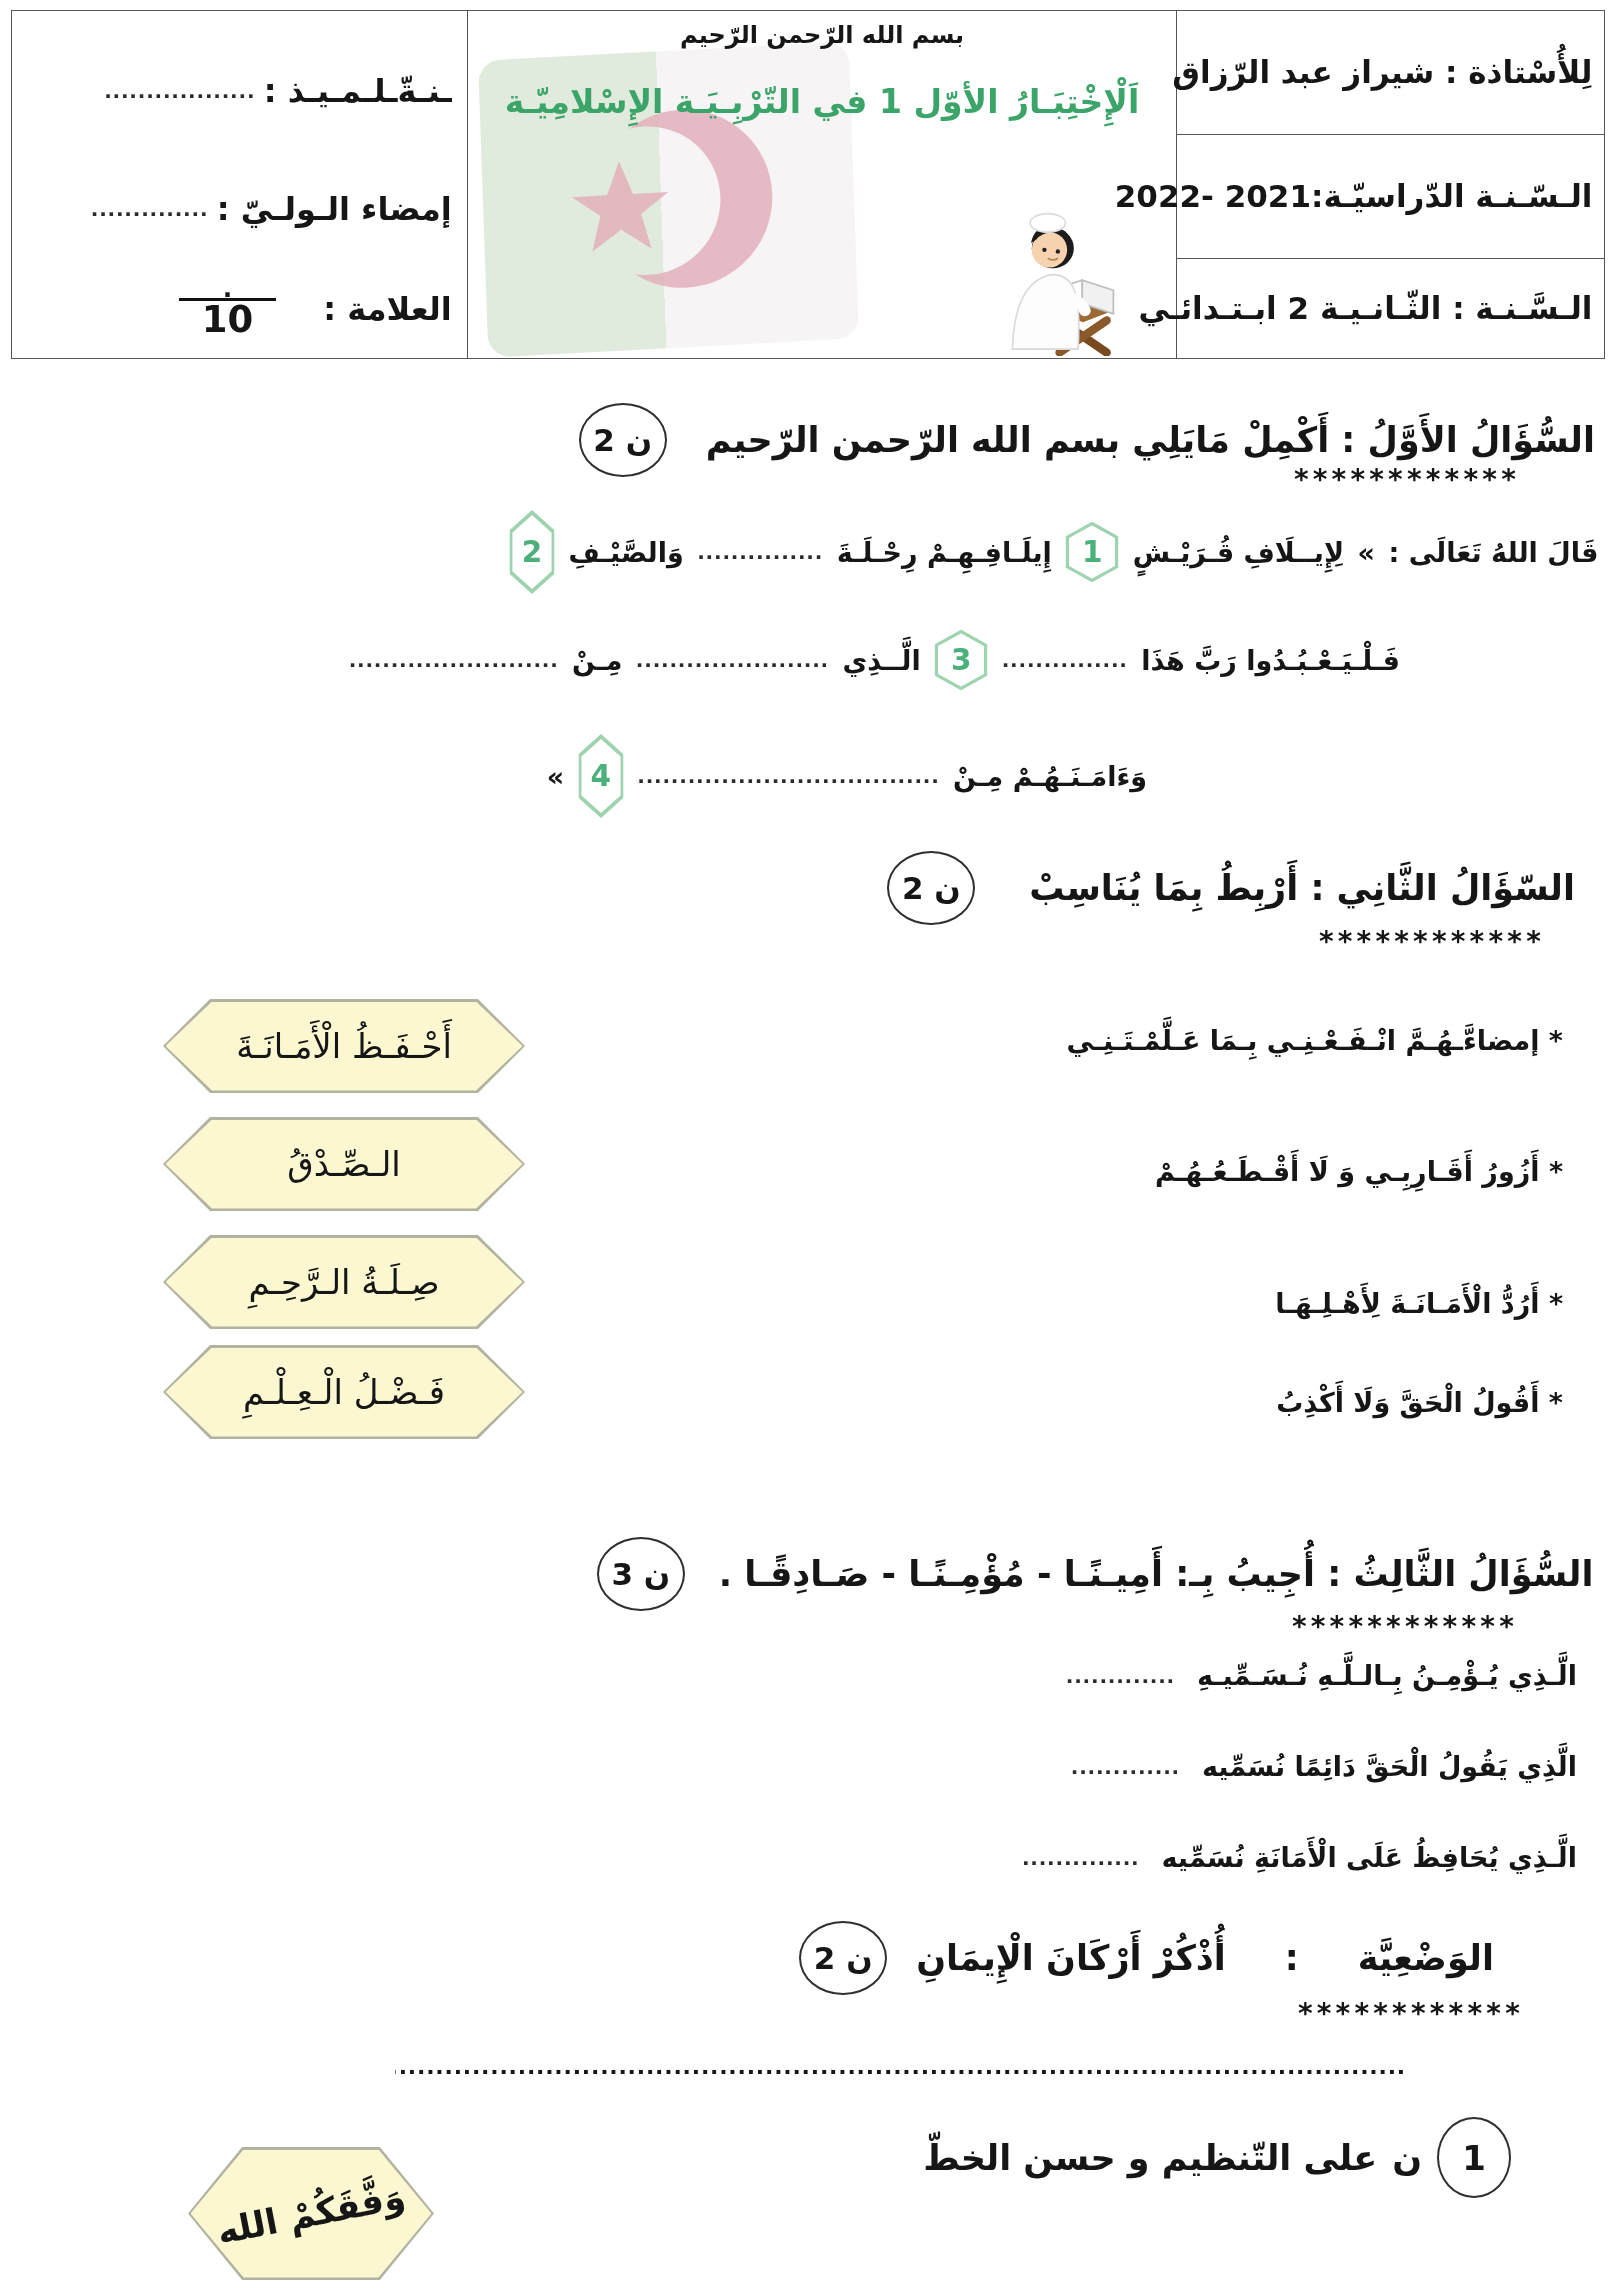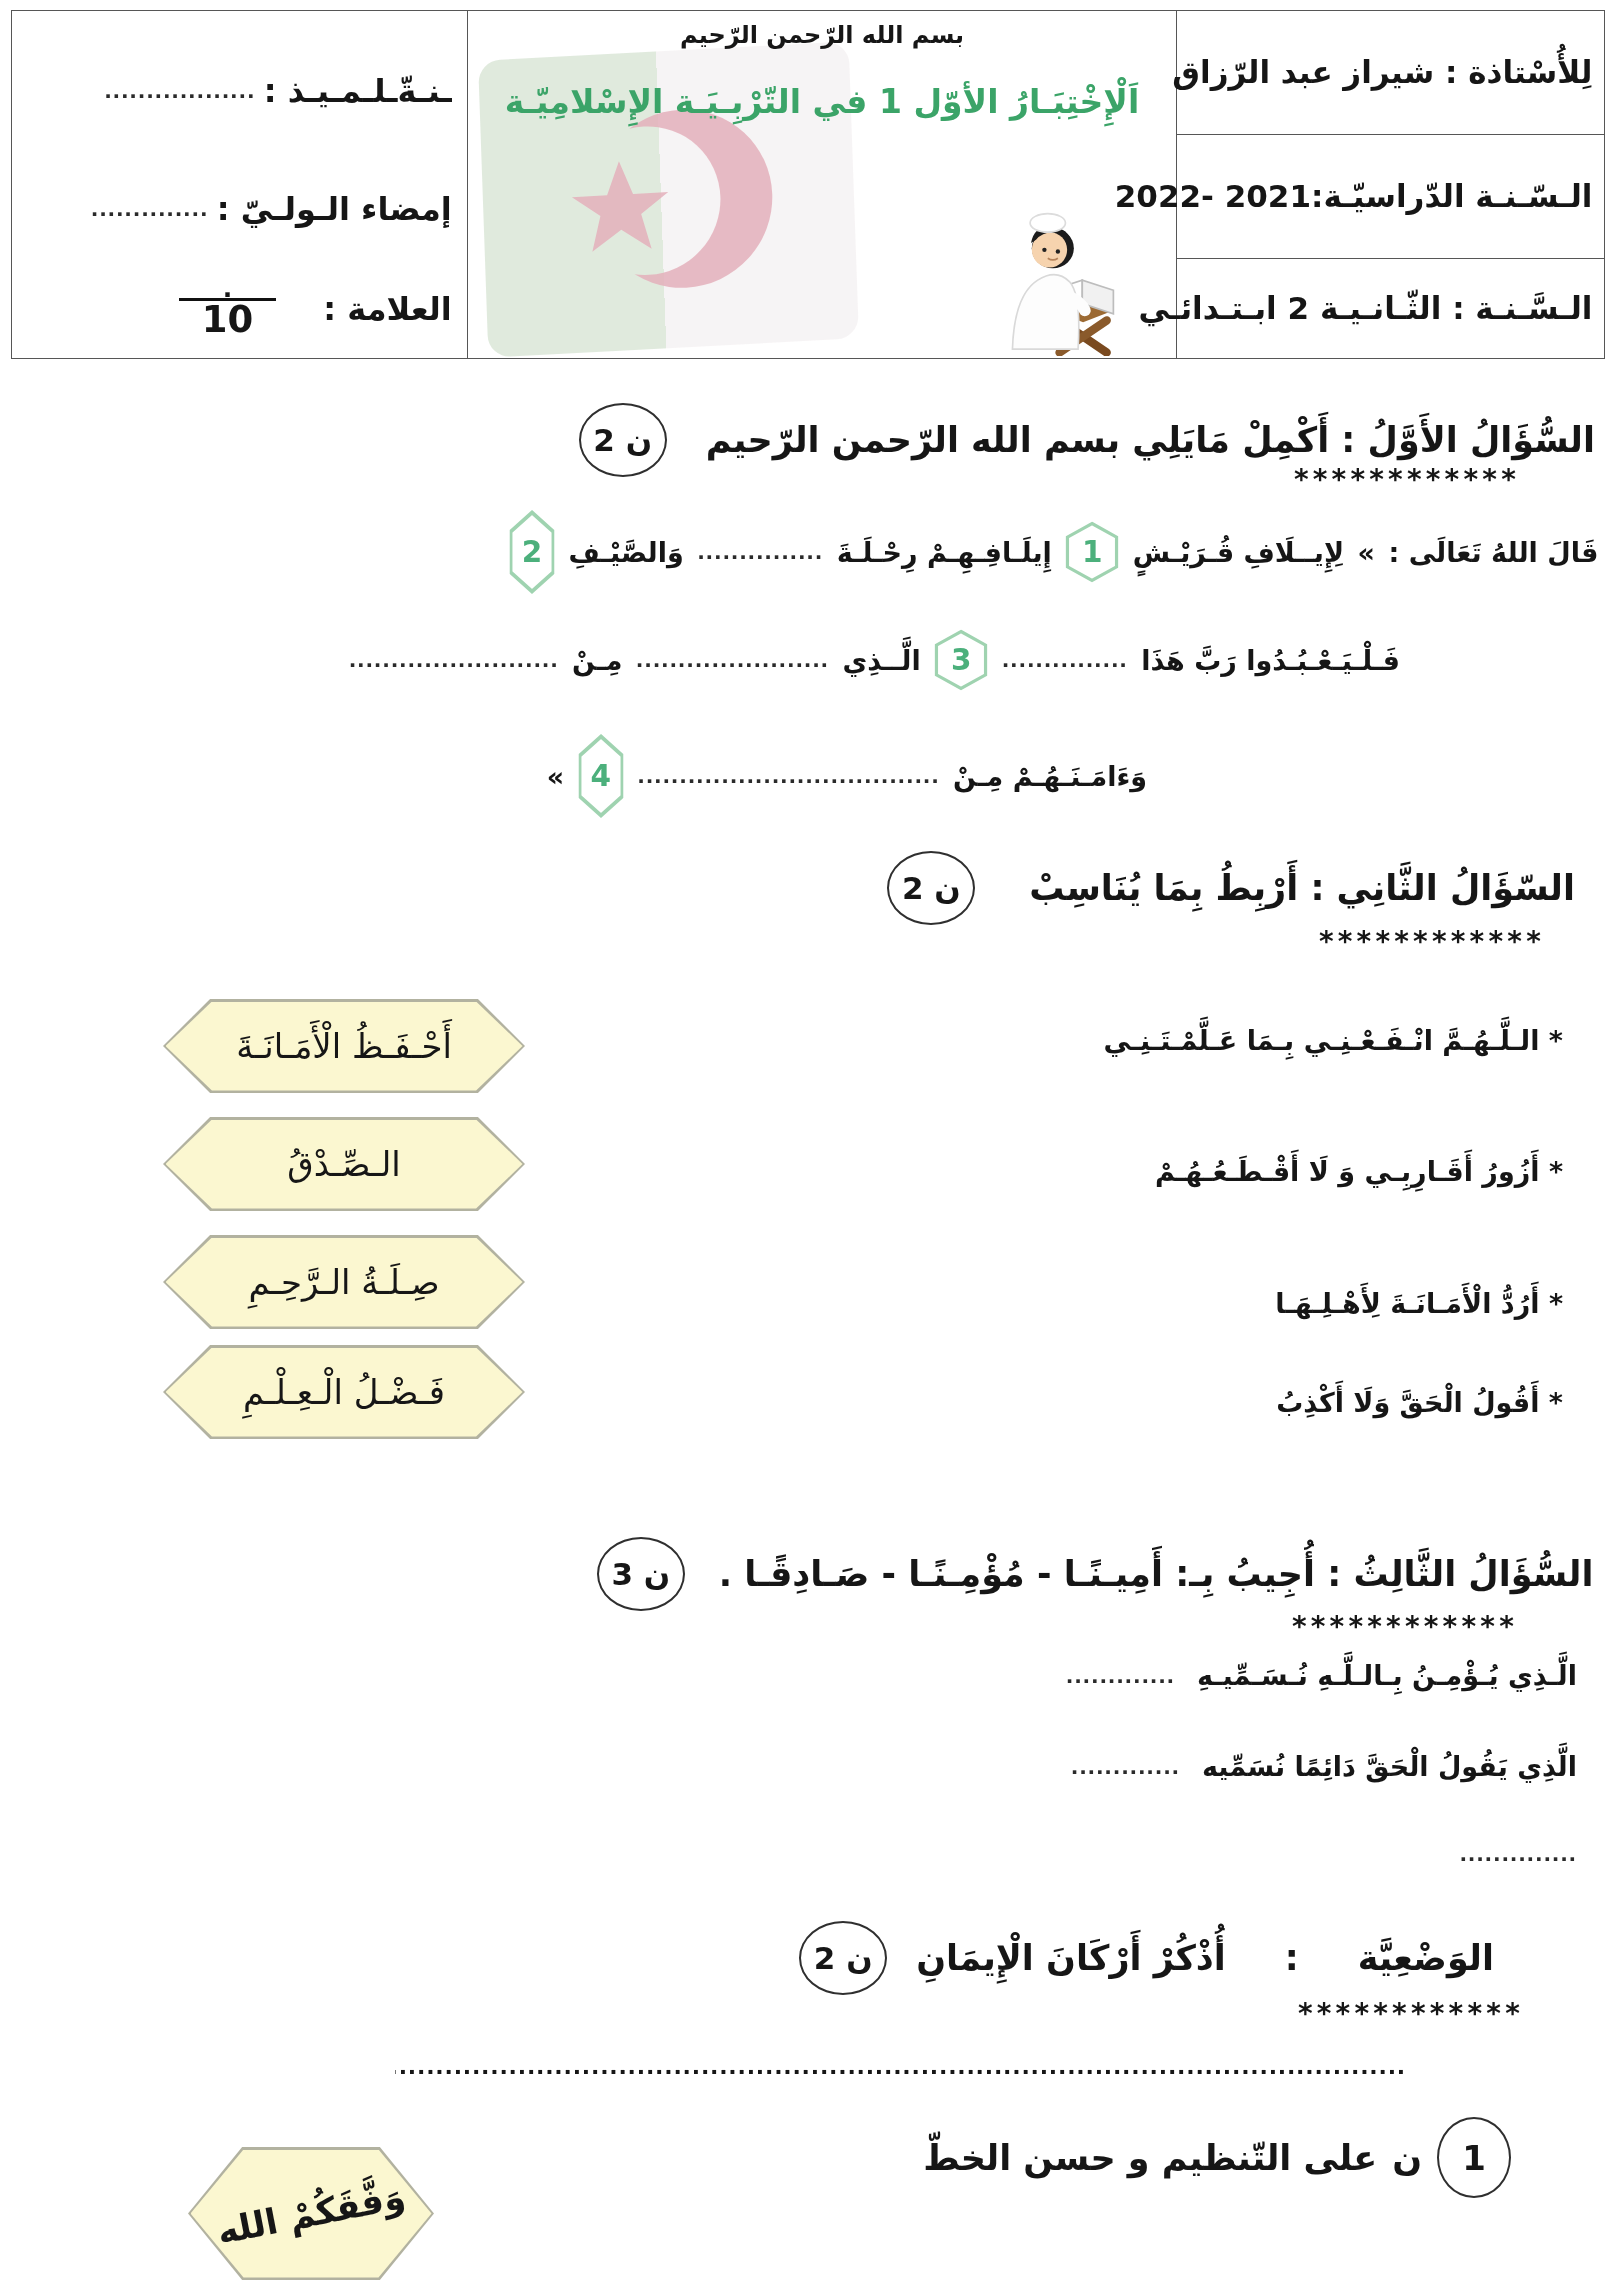--- a/index.html
+++ b/index.html
@@ -214,21 +214,21 @@
   <div class="ybox" style="top:1117px;left:164px">
     <span>الـصِّـدْقُ</span>
   </div>
   <div class="ybox" style="top:1235px;left:164px">
     <span>صِـلَـةُ  الـرَّحِـمِ</span>
   </div>
   <div class="ybox" style="top:1345px;left:164px">
     <span>فَـضْـلُ  الْـعِـلْـمِ</span>
   </div>
 
-  <div class="vtext abs" style="top:1025px;right:54px">* الـلَّـهُـمَّ  انْـفَـعْـنِـي  بِـمَا  عَـلَّمْـتَـنِـي</div>
+  <div class="vtext abs" style="top:1025px;right:54px">* إمضاءَّـهُـمَّ  انْـفَـعْـنِـي  بِـمَا  عَـلَّمْـتَـنِـي</div>
   <div class="vtext abs" style="top:1156px;right:54px">* أَزُورُ  أَقَـارِبِـي  وَ  لَا  أَقْـطَـعُـهُـمْ</div>
   <div class="vtext abs" style="top:1288px;right:54px">* أَرُدُّ  الْأَمَـانَـةَ  لِأَهْـلِـهَـا</div>
   <div class="vtext abs" style="top:1387px;right:54px">* أَقُولُ  الْحَقَّ  وَلَا  أَكْذِبُ</div>
 
   <div class="row abs" style="top:1537px;right:23.6px;gap:34px">
     <span class="qtitle">السُّؤَالُ الثَّالِثُ :  أُجِيبُ بِـ:  أَمِيـنًـا - مُؤْمِـنًـا - صَـادِقًـا  .</span>
     <span class="pts">
         <i>3 ن</i>
       </span>
   </div>
@@ -236,20 +236,21 @@
 
   <div class="row abs" style="top:1660px;right:40px;gap:22px">
     <span class="vtext">الَّـذِي  يُـؤْمِـنُ  بِـالـلَّـهِ  نُـسَـمِّيـهِ</span>
     <span class="dots">.............</span>
   </div>
   <div class="row abs" style="top:1751px;right:40px;gap:22px">
     <span class="vtext">الَّذِي  يَقُولُ  الْحَقَّ  دَائِمًا  نُسَمِّيه</span>
     <span class="dots">.............</span>
   </div>
   <div class="row abs" style="top:1842px;right:40px;gap:22px">
+    <span class="vtext">الَّـذِي  يُحَافِظُ  عَلَى  الْأَمَانَةِ  نُسَمِّيه</span>
     <span class="dots">..............</span>
   </div>
 
   <div class="row abs" style="top:1921px;right:123px;gap:29px">
     <span class="qtitle">الوَضْعِيَّة</span>
     <span class="qtitle" style="margin:0 30px">:</span>
     <span class="qtitle">أُذْكُرْ أَرْكَانَ الْإِيمَانِ</span>
     <span class="pts">
         <i>2 ن</i>
       </span>

